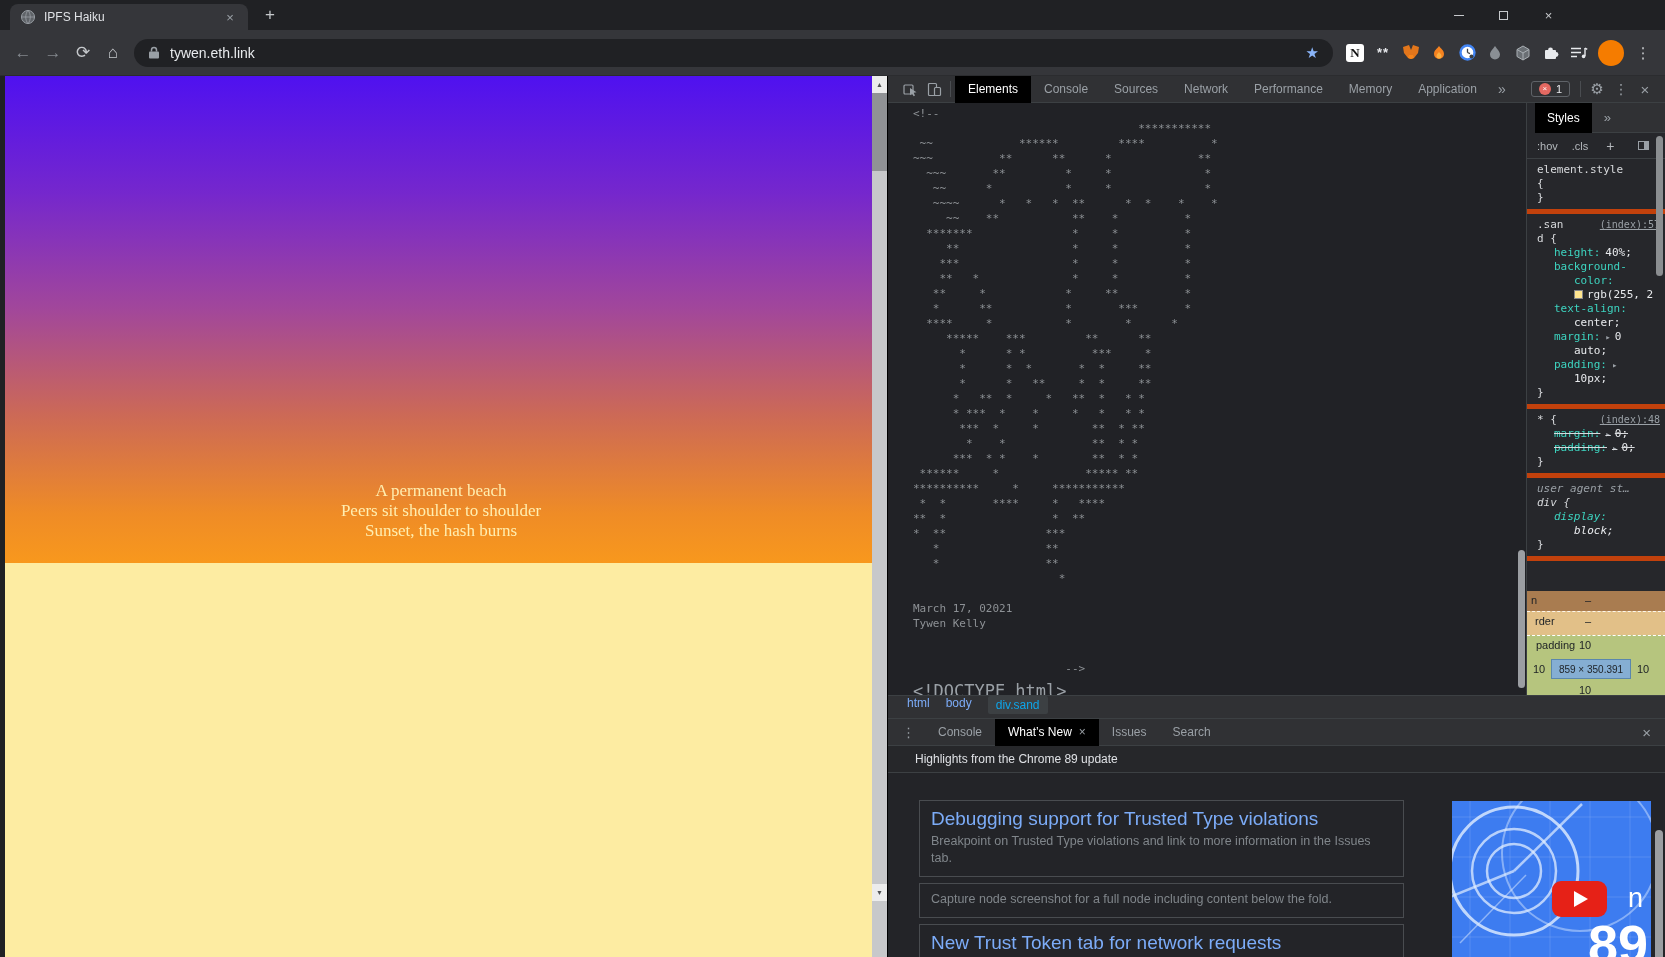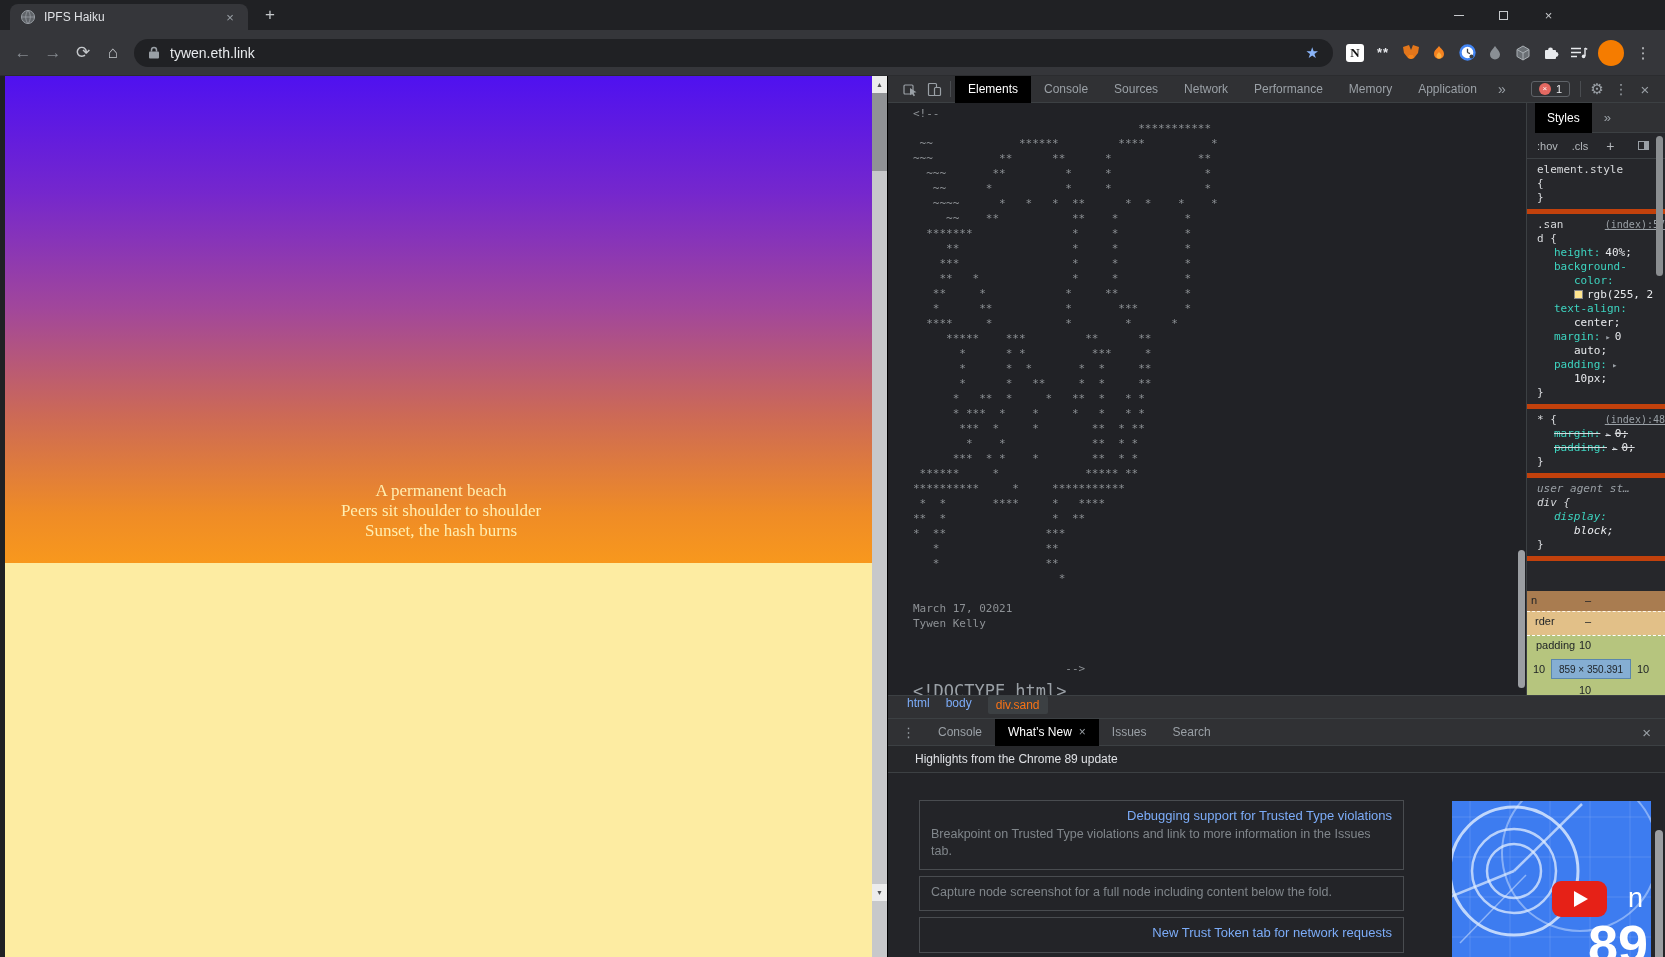--- a/index.html
+++ b/index.html
@@ -76,21 +76,21 @@
 
   .css-section{border-bottom:5px solid #c2410c;padding:4px 0;}
   .css-line{font-family:"DejaVu Sans Mono",monospace;font-size:11px;line-height:14px;padding-left:10px;color:#d8dadd;white-space:nowrap;overflow:hidden;}
   .css-line.i1{padding-left:27px;}
   .css-line.i2{padding-left:47px;}
   .prop-n{color:#3dd4c0;margin-right:5px;}
   .prop-v{color:#e8eaed;}
   .arrow{color:#9aa0a6;margin-right:4px;font-size:9px;}
   .swatch{display:inline-block;width:9px;height:9px;border:1px solid #85868a;margin-right:4px;vertical-align:-1px;}
   .struck{text-decoration:line-through;}
-  .has-link{display:flex;justify-content:space-between;}
+  .has-link{display:flex;justify-content:space-between;padding-right:5px;}
   .css-link{color:#9aa0a6;text-decoration:underline;font-size:10px;}
   .muted{color:#9aa0a6;font-style:italic;}
   .ua{font-style:italic;}
 
   .boxmodel{margin-top:30px;width:139px;overflow:hidden;font-family:"Liberation Sans",sans-serif;color:#1d2125;}
   .bm-margin{height:20px;background:#a97c50;position:relative;}
   .bm-border{height:24px;background:#e2c088;position:relative;border-top:1px dashed #fdf6ec;}
   .bm-pad{height:66px;background:#b6c57e;position:relative;border-top:1px dashed #fff;border-bottom:1px dashed #fff;}
   .bm-border2{height:28px;background:#d9a45f;}
   .bm-lab{position:absolute;top:3px;font-size:11px;}
@@ -98,35 +98,35 @@
   .bm-row{position:absolute;top:23px;left:0;right:0;display:flex;align-items:center;}
   .bm-ten{width:24px;text-align:center;font-size:11px;flex:none;}
   .bm-content{width:80px;height:20px;background:#85aed3;border:1px solid #5a87ad;font-size:10px;display:flex;align-items:center;justify-content:center;flex:none;}
   .bm-t{position:absolute;left:52px;font-size:11px;}
 
   .sb-scroll{position:absolute;top:30px;right:1px;width:8px;bottom:0;}
   .sb-thumb{position:absolute;top:3px;left:0;width:7px;height:140px;background:#8b8e91;border-radius:4px;}
 
   .crumbs{position:absolute;top:619px;left:0;right:0;height:23px;background:#303134;border-top:1px solid #3c4043;display:flex;align-items:flex-start;padding-left:19px;gap:16px;font-size:12px;}
   .crumb{color:#7cacf8;}
-  .crumb.sel{background:#3c4043;color:#f97316;padding:2px 8px;border-radius:2px;}
+  .crumb.sel{background:#3c4043;color:#0ea5e9;padding:2px 8px;border-radius:2px;}
 
   
   .drawer{position:absolute;top:642px;left:0;right:0;bottom:0;background:#232428;border-top:1px solid #3c4043;}
   .dr-tabs{height:27px;background:#303134;border-bottom:1px solid #3c4043;display:flex;align-items:center;}
   .dr-kebab{color:#9aa0a6;font-size:13px;padding:0 10px 0 14px;}
   .dr-tab{padding:0 13px;height:27px;line-height:27px;font-size:12px;color:#9aa0a6;flex:none;}
   .dr-tab.sel{background:#000;color:#fff;display:flex;align-items:center;gap:7px;}
   .dr-tab.sel .tclose{color:#9aa0a6;font-size:12px;}
   .dr-x{margin-left:auto;margin-right:14px;color:#9aa0a6;font-size:15px;}
   .dr-head{height:27px;background:#26272a;border-bottom:1px solid #3c4043;color:#dfe1e5;font-size:12px;line-height:26px;padding-left:27px;}
   .dr-body{position:absolute;top:55px;left:0;right:0;bottom:0;}
   .cards{position:absolute;left:31px;top:26px;width:485px;}
   .card{border:1px solid #494c50;padding:7px 11px 9px 11px;margin-bottom:6px;background:#232428;}
-  .card-title{color:#7cacf8;font-size:13px;margin-bottom:3px;text-align:right;}
+  .card-title{color:#7cacf8;font-size:19px;margin-bottom:3px;}
   .card-desc{color:#80868b;font-size:12.5px;line-height:1.35;}
   .thumb{position:absolute;left:564px;top:27px;width:199px;height:158px;overflow:hidden;background:#3d7cf0;}
   .playbtn{position:absolute;left:100px;top:80px;width:55px;height:36px;background:#e62117;border-radius:9px;display:flex;align-items:center;justify-content:center;}
   .playtri{width:0;height:0;border-left:14px solid #fff;border-top:8px solid transparent;border-bottom:8px solid transparent;margin-left:3px;}
   .vid-n{position:absolute;left:176px;top:82px;color:#fff;font-size:27px;}
   .vid-89{position:absolute;left:136px;top:112px;color:#fff;font-size:54px;font-weight:bold;}
   .dr-scroll{position:absolute;top:28px;right:2px;width:8px;bottom:0;}
   .dr-thumb{position:absolute;top:28px;left:0;width:8px;height:160px;background:#9b9ea2;border-radius:4px;}
 </style>
 </head>

